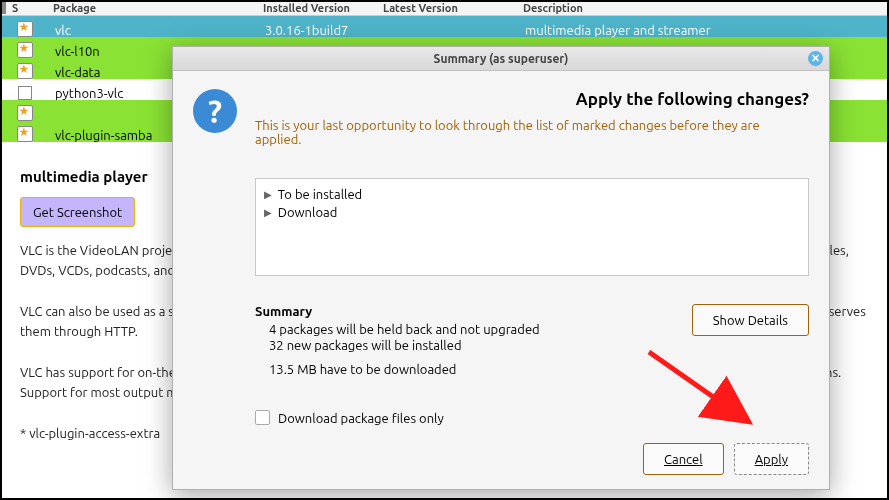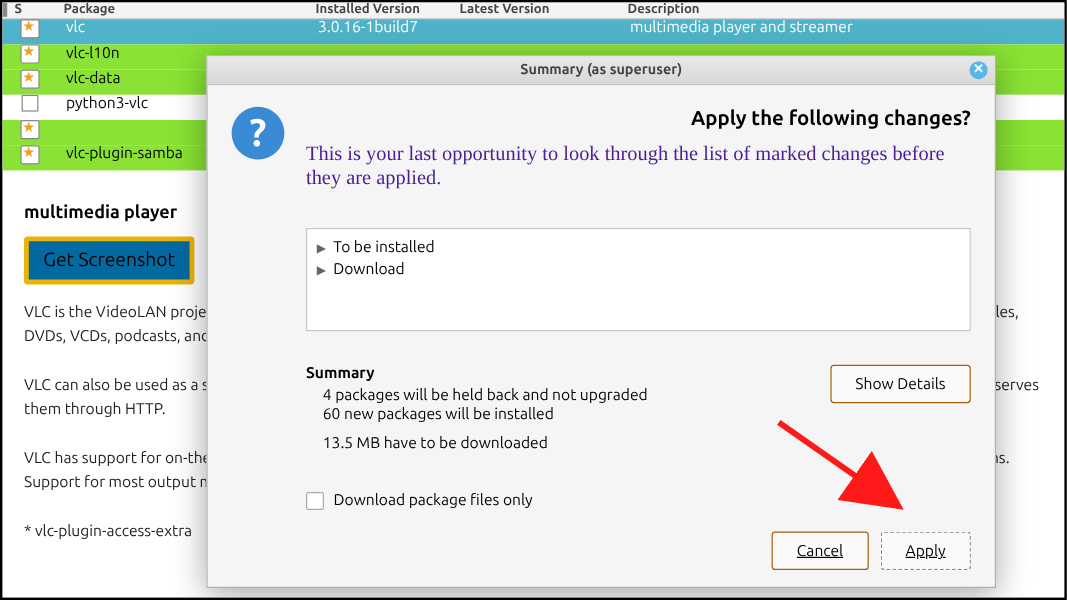--- a/index.html
+++ b/index.html
@@ -9,56 +9,56 @@
   .bg { position: absolute; inset: 0; }
   .hdr { display: flex; height: 14px; font-size: 11px; font-weight: 600; color: #444; background: #f4f4f4; border-bottom: 1px solid #ccc; align-items: flex-end; padding-bottom: 1px; }
   .hdr div { padding: 0 6px; }
   .col-s { width: 45px; border-left: 4px solid #888; }
   .col-pkg { width: 210px; }
   .col-iv { width: 120px; }
   .col-lv { width: 140px; }
   .col-desc { flex: 1; }
 
   .rows { }
-  .row { display: flex; height: 21px; align-items: flex-start; font-size: 13px; }
+  .row { display: flex; height: 21px; align-items: flex-end; font-size: 13px; }
   .row .ic { width: 45px; display: flex; justify-content: center; }
   .row .pkg { width: 210px; padding-left: 8px; }
   .row .lv { width: 260px; padding-left: 8px; }
   .row .desc { flex: 1; padding-left: 8px; }
   .selrow { background: #4fb4c9; color: #fff; }
   .grow  { background: #8ae234; }
   .prow  { background: #fff; }
 
   .star { width: 16px; height: 16px; background: #fff; border: 1px solid #888; border-radius: 2px; position: relative; }
   .star::after { content:"★"; position:absolute; top:-2px; left:1px; font-size:12px; color:#f0a020; }
   .chk { width: 14px; height: 14px; border: 1px solid #888; background:#fff; }
 
   .detail { position:absolute; left:18px; top:158px; right:12px; }
   .detail h2 { font-size:15px; font-weight:700; margin:8px 0 12px; }
   .btnrow { display:flex; gap:8px; margin-bottom:14px; }
-  .btn { border:4px solid #eab308; background:#0369a1; border-radius:3px; padding:7px 12px; font-size:16px; cursor:pointer; }
+  .btn { border:1px solid #eab308; background:#c4b5fd; border-radius:3px; padding:7px 12px; font-size:13px; cursor:pointer; }
   .detail p { font-size:13px; margin:0 0 22px; line-height:1.5; color:#222; }
 
   
   .modal { position:absolute; left:170px; top:44px; width:658px; height:444px; background:#f5f5f5; border:1px solid #b0b0b0; box-shadow:0 6px 26px rgba(0,0,0,.35); }
   .titlebar { height:24px; background:linear-gradient(#e8e8e8,#d8d8d8); border-bottom:1px solid #c2c2c2; display:flex; align-items:center; justify-content:center; font-size:12px; font-weight:600; color:#444; position:relative; }
   .closex { position:absolute; right:6px; top:4px; width:15px; height:15px; border-radius:50%; background:#5bb5e8; color:#fff; font-size:11px; line-height:15px; text-align:center; cursor:pointer; }
   .mbody { display:flex; padding:18px 20px 14px; gap:18px; height:calc(100% - 24px); flex-direction:column; }
   .toprow { display:flex; gap:18px; }
   .qicon { width:44px; height:44px; border-radius:50%; background:#3a8ad6; color:#fff; font-size:32px; font-weight:700; display:flex; align-items:center; justify-content:center; flex:none; }
   .heading { font-size:17px; font-weight:700; margin:0 0 10px;text-align:right; }
-  .sub { font-size:17px; color:#4c1d95;font-family:Liberation Serif, serif; }
+  .sub { font-size:13px; color:#a16207; }
   .tree { margin-top:14px; margin-left:62px; border:1px solid #c8c8c8; background:#fff; height:130px; padding:6px 4px; font-size:13px; }
   .tree-item { display:flex; align-items:center; gap:6px; padding:2px 4px; cursor:pointer; }
   .tri { font-size:10px; color:#666; }
   .sumblock { margin-left:62px; margin-top:10px; display:flex; justify-content:space-between; align-items:flex-start;gap:20px; }
   .sumtxt { font-size:13px; }
   .sumtxt strong { font-weight:700; display:block; margin-bottom:4px; }
   .sumtxt div { margin:2px 0 2px 14px; }
-  .dlrow { margin-left:62px; margin-top:14px; display:flex; align-items:flex-start; gap:8px; font-size:13px; }
+  .dlrow { margin-left:62px; margin-top:14px; display:flex; align-items:center; gap:8px; font-size:13px; }
   .cb { width:15px; height:15px; border:1px solid #aaa; background:#fff; border-radius:2px; }
   .actions { margin-top:auto; display:flex; justify-content:flex-end; gap:10px;text-decoration:underline; }
   .mbtn { border:1px solid #a16207; background:#fafafa; border-radius:3px; padding:8px 20px; font-size:13px; cursor:pointer; }
   .mbtn.apply { border:1px dashed #888; }
 
   
   .arrow { position:absolute; left:637px; top:345px; pointer-events:none; }
 </style>
 </head>
 <body>
@@ -145,21 +145,21 @@
       <div class="tree-item">
         <span class="tri">▶</span>
         <span>Download</span>
       </div>
     </div>
 
     <div class="sumblock">
       <div class="sumtxt">
         <strong>Summary</strong>
         <div>4 packages will be held back and not upgraded</div>
-        <div>60 new packages will be installed</div>
+        <div>32 new packages will be installed</div>
         <div style="height:6px"></div>
         <div>13.5 MB have to be downloaded</div>
       </div>
       <button class="mbtn">Show Details</button>
     </div>
 
     <div class="dlrow">
       <span class="cb"></span>
       <span>Download package files only</span>
     </div>

